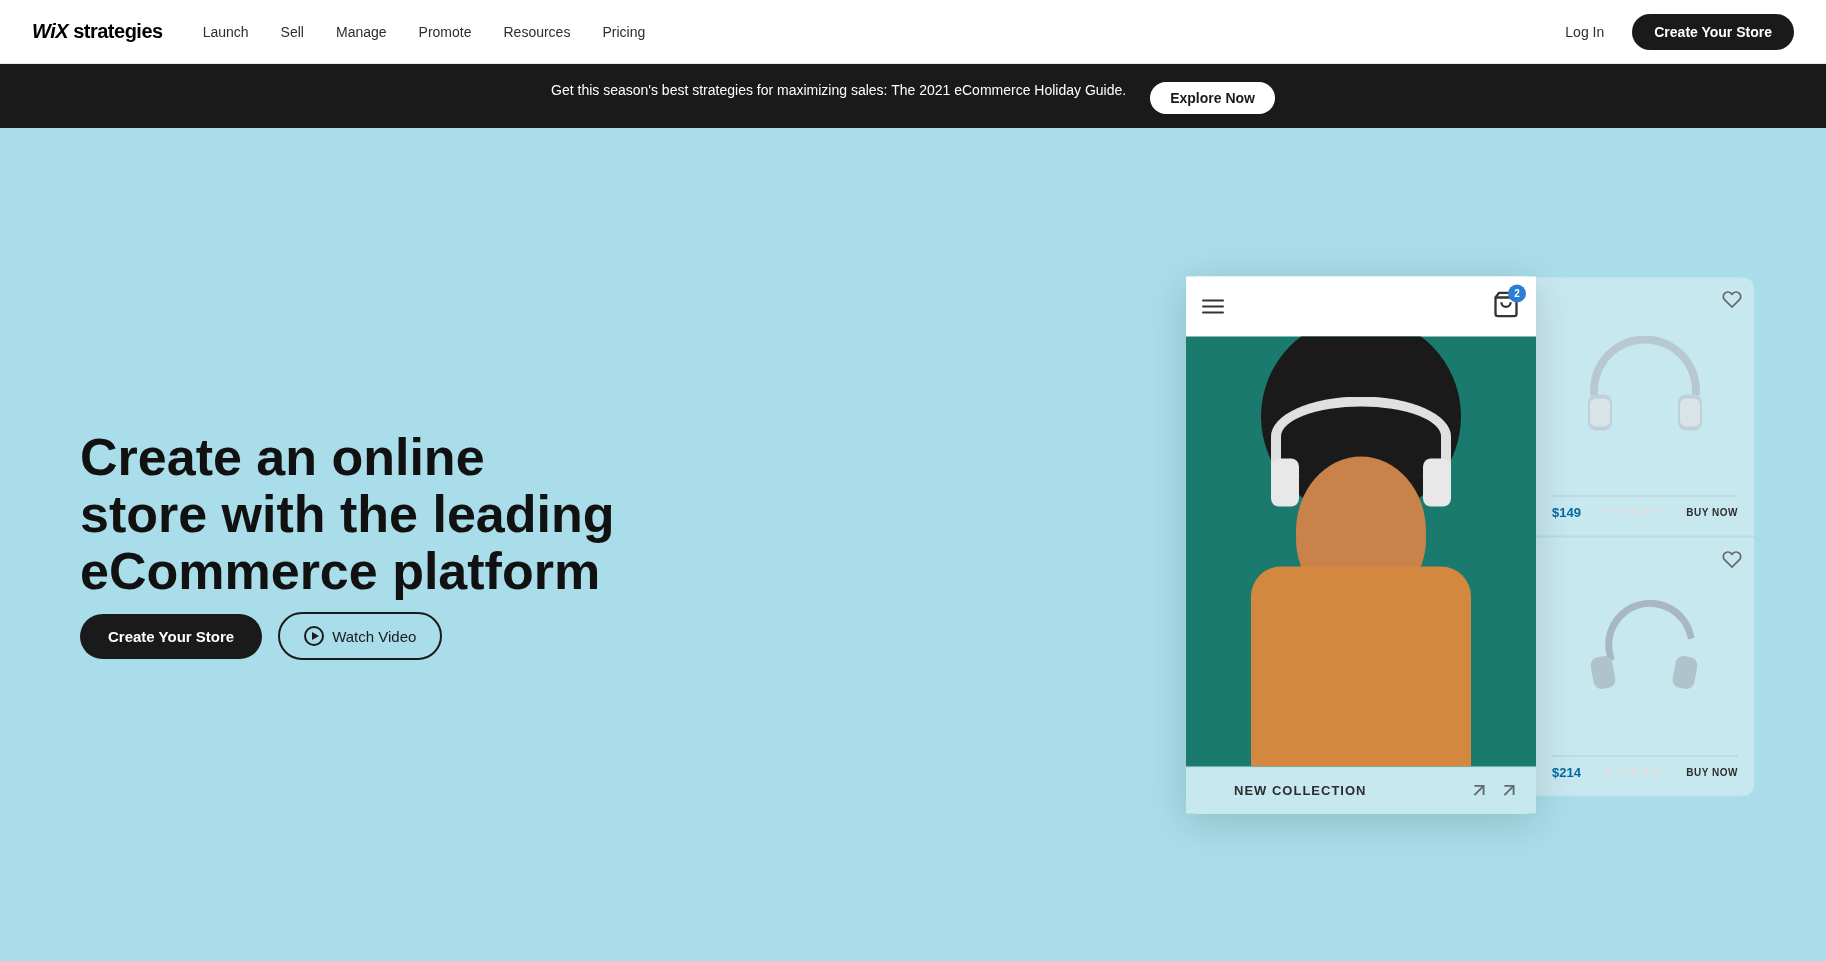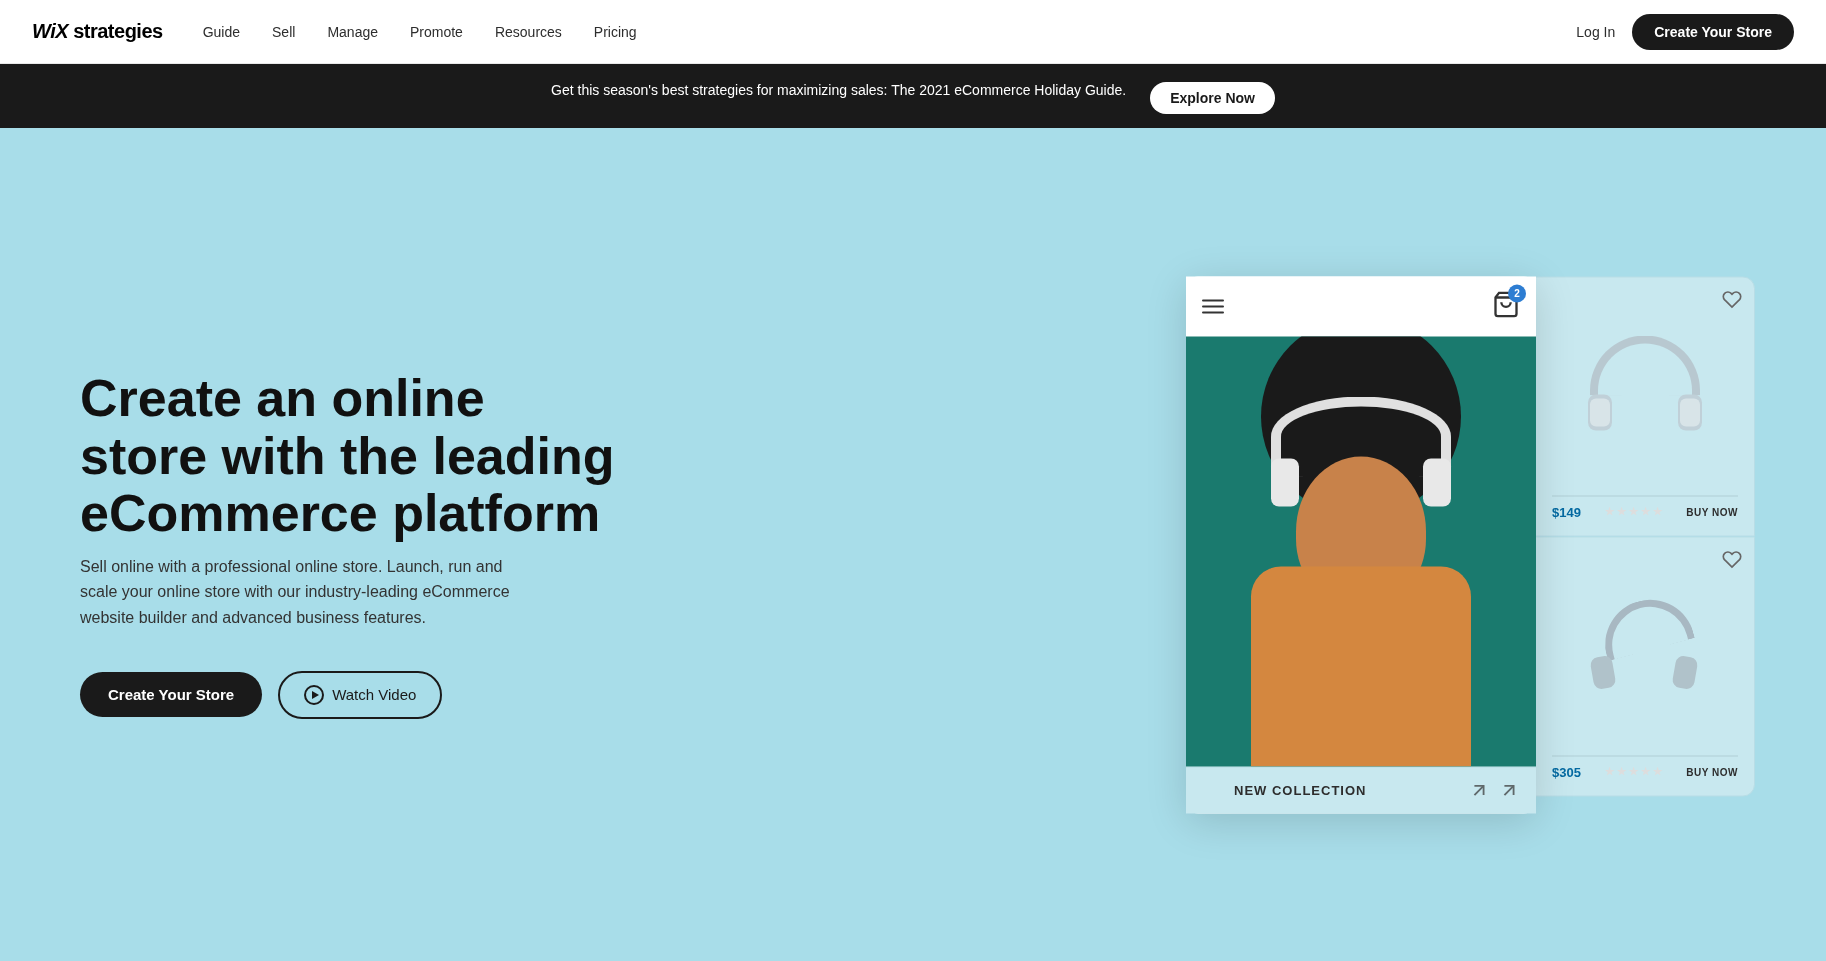--- a/index.html
+++ b/index.html
@@ -31,21 +31,21 @@
     }
     .nav-link {
       font-size: 14px;
       color: #2d2d2d;
       cursor: pointer;
       text-decoration: none;
     }
     .nav-right {
       display: flex;
       align-items: center;
-      gap: 17px;
+      gap: 28px;
     }
     .nav-login {
       font-size: 14px;
       color: #2d2d2d;
       cursor: pointer;
     }
     .nav-cta {
       background: #1a1a1a;
       color: #fff;
       border: none;
@@ -478,42 +478,41 @@
   </style>
 </head>
 <body>
 
 <nav class="navbar">
   <div class="nav-logo">
     <span class="wix">WiX</span>
     <span> strategies</span>
   </div>
   <div class="nav-links">
-    <a class="nav-link">Guide</a>
+    <a class="nav-link">Launch</a>
     <a class="nav-link">Sell</a>
     <a class="nav-link">Manage</a>
     <a class="nav-link">Promote</a>
     <a class="nav-link">Resources</a>
     <a class="nav-link">Pricing</a>
   </div>
   <div class="nav-right">
     <span class="nav-login">Log In</span>
     <button class="nav-cta">Create Your Store</button>
   </div>
 </nav>
 
 <div class="banner">
   <span class="banner-text">Get this season's best strategies for maximizing sales: The 2021 eCommerce Holiday Guide.</span>
   <button class="banner-btn">Explore Now</button>
 </div>
 
 <section class="hero">
   <div class="hero-content">
     <h1 class="hero-title">Create an online store with the leading eCommerce platform</h1>
-    <p class="hero-subtitle">Sell online with a professional online store. Launch, run and scale your online store with our industry-leading eCommerce website builder and advanced business features.</p>
     <div class="hero-buttons">
       <button class="btn-create">Create Your Store</button>
       <button class="btn-watch">
         <span class="play-icon">
           <span class="play-triangle"></span>
         </span>
         <span>Watch Video</span>
       </button>
     </div>
   </div>
@@ -595,21 +594,21 @@
           <path d="M20.84 4.61a5.5 5.5 0 00-7.78 0L12 5.67l-1.06-1.06a5.5 5.5 0 00-7.78 7.78l1.06 1.06L12 21.23l7.78-7.78 1.06-1.06a5.5 5.5 0 000-7.78z"></path>
         </svg>
         <div class="product-img-area">
           <div class="headphone-product">
             <div class="hp-arc2"></div>
             <div class="hp-ear-left2"></div>
             <div class="hp-ear-right2"></div>
           </div>
         </div>
         <div class="product-card-footer">
-          <span class="product-price">$305</span>
+          <span class="product-price">$214</span>
           <div class="product-stars">
             <span class="star"></span>
             <span class="star"></span>
             <span class="star"></span>
             <span class="star"></span>
             <span class="star"></span>
           </div>
           <span class="product-buy-btn">BUY NOW</span>
         </div>
       </div>

